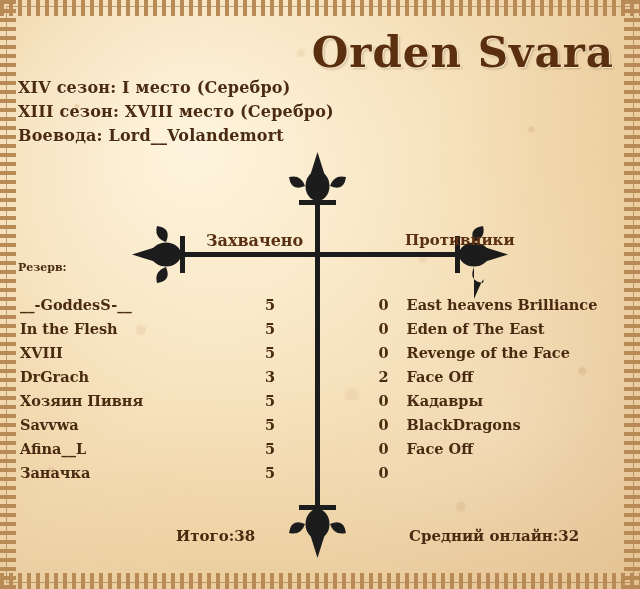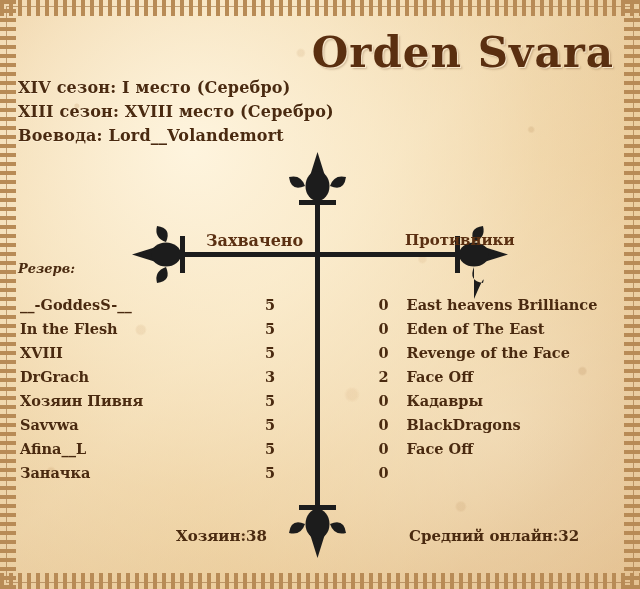--- a/index.html
+++ b/index.html
@@ -138,24 +138,23 @@
     color: #5b3012;
     z-index: 3;
     margin-left: 44px;
   }
 
   #reserve-label {
     position: absolute;
     left: 18px;
     top: 261px;
     font-weight: bold;
-    font-size: 13px;
-    color: #4a2a10;
-    z-index: 3;
-    font-style: italic;
+    font-size: 11px;
+    color: #4a2a10;
+    z-index: 3;
   }
 
   
   #roster {
     position: absolute;
     left: 18px;
     top: 292px;
     width: 604px;
     z-index: 3;
     border-collapse: collapse;
@@ -307,16 +306,16 @@
       <tr>
         <td class="c-name">Заначка</td>
         <td class="c-own">5</td>
         <td class="c-gapmid"></td>
         <td class="c-enemy">0</td>
         <td class="c-foe"></td>
       </tr>
     </tbody>
   </table>
 
-  <div id="total">Хозяин:38</div>
+  <div id="total">Итого:38</div>
   <div id="avg-online">Средний онлайн:32</div>
 
 </div>
 
 </body></html>

